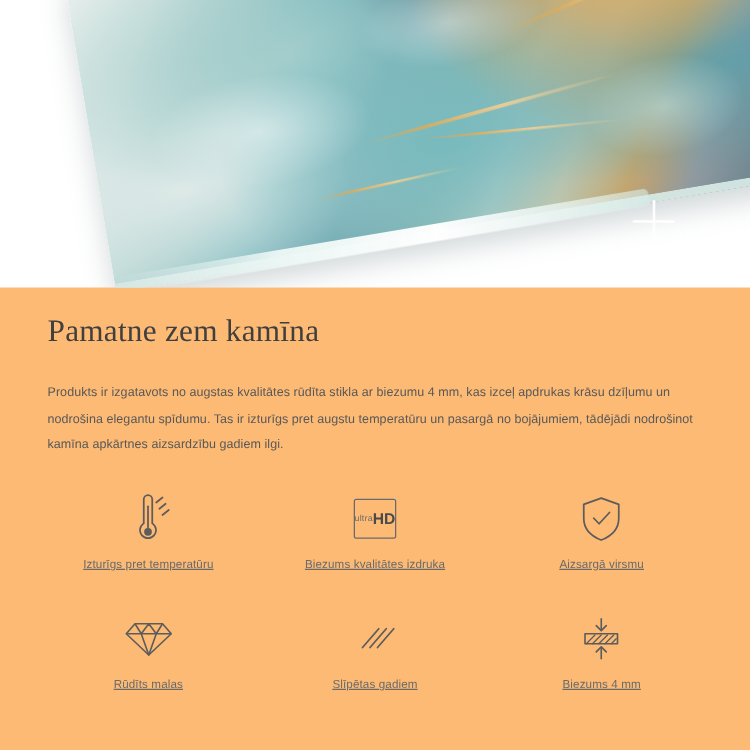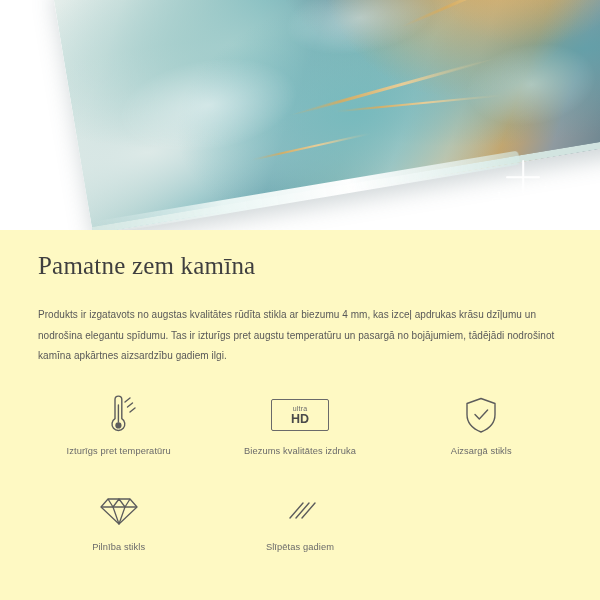--- a/index.html
+++ b/index.html
@@ -9,21 +9,21 @@
     height: 600px;
     background: #ffffff;
     font-family: "Liberation Sans", sans-serif;
     overflow: hidden;
   }
 
   .page {
     position: relative;
     width: 600px;
     height: 600px;
-    background: #fef9c3;
+    background: #fdba74;
   }
 
   
   .hero {
     position: absolute;
     left: 0;
     top: 0;
     width: 600px;
     height: 230px;
     overflow: hidden;
@@ -182,29 +182,30 @@
     justify-content: center;
     color: #5c5c5c;
   }
 
   .feature-label {
     margin-top: 8px;
     font-size: 9.3px;
     color: #6a6a6a;
     text-align: center;
     letter-spacing: .1px;
+    text-decoration: underline;
   }
 
   .hd-badge {
-    width: 58px;
+    width: 34px;
     height: 32px;
     border: 1.4px solid #6a6a6a;
     border-radius: 2px;
     display: flex;
-    flex-direction: column;
+    flex-direction: row;
     align-items: center;
     justify-content: center;
     line-height: 1;
   }
   .hd-badge .ultra { font-size: 7px; color: #6a6a6a; letter-spacing: .2px; }
   .hd-badge .hd { font-size: 12.5px; font-weight: bold; color: #4a4a4a; margin-top: 1px; }
 </style>
 </head>
 <body>
 
@@ -261,41 +262,54 @@
       <div class="feature-label">Biezums kvalitātes izdruka</div>
     </div>
 
     <div class="feature">
       <div class="feature-icon">
         <svg width="38" height="42" viewBox="0 0 38 42" fill="none" stroke="#5c5c5c" stroke-width="1.4" stroke-linecap="round" stroke-linejoin="round">
           <path d="M19 4.5 33 9.5v11c0 8.2-5.6 14.2-14 17.5C10.6 34.7 5 28.7 5 20.5v-11z"></path>
           <path d="M13 20.6l4.3 4.4L25.6 16"></path>
         </svg>
       </div>
-      <div class="feature-label">Aizsargā stikls</div>
+      <div class="feature-label">Aizsargā virsmu</div>
     </div>
 
     <div class="feature">
       <div class="feature-icon">
         <svg width="42" height="38" viewBox="0 0 42 38" fill="none" stroke="#5c5c5c" stroke-width="1.3" stroke-linejoin="round">
           <path d="M10 7h22l7 8-18 17L3 15z"></path>
           <path d="M3 15h36"></path>
           <path d="M10 7l5 8 6-8 6 8 5-8"></path>
           <path d="M15 15l6 17 6-17"></path>
         </svg>
       </div>
-      <div class="feature-label">Pilnība stikls</div>
+      <div class="feature-label">Rūdīts malas</div>
     </div>
 
     <div class="feature">
       <div class="feature-icon">
         <svg width="42" height="34" viewBox="0 0 42 34" fill="none" stroke="#5c5c5c" stroke-width="1.4" stroke-linecap="round">
           <line x1="11" y1="24" x2="24" y2="9"></line>
           <line x1="17" y1="24" x2="30" y2="9"></line>
           <line x1="23" y1="24" x2="36" y2="9"></line>
         </svg>
       </div>
       <div class="feature-label">Slīpētas gadiem</div>
     </div>
 
+    <div class="feature">
+      <div class="feature-icon">
+        <svg width="42" height="40" viewBox="0 0 42 40" fill="none" stroke="#5c5c5c" stroke-width="1.3" stroke-linecap="round" stroke-linejoin="round">
+          <line x1="21" y1="4" x2="21" y2="13"></line>
+          <path d="M17 9.5l4 4 4-4"></path>
+          <rect x="8" y="16" width="26" height="8"></rect>
+          <path d="M9 24l7-7M14 24l7-7M19 24l7-7M24 24l7-7M29 24l4-4" stroke-width="1"></path>
+          <line x1="21" y1="36" x2="21" y2="27"></line>
+          <path d="M17 30.5l4-4 4 4"></path>
+        </svg>
+      </div>
+      <div class="feature-label">Biezums 4 mm</div>
+    </div>
 
   </div>
 </div>
 
 </body></html>

